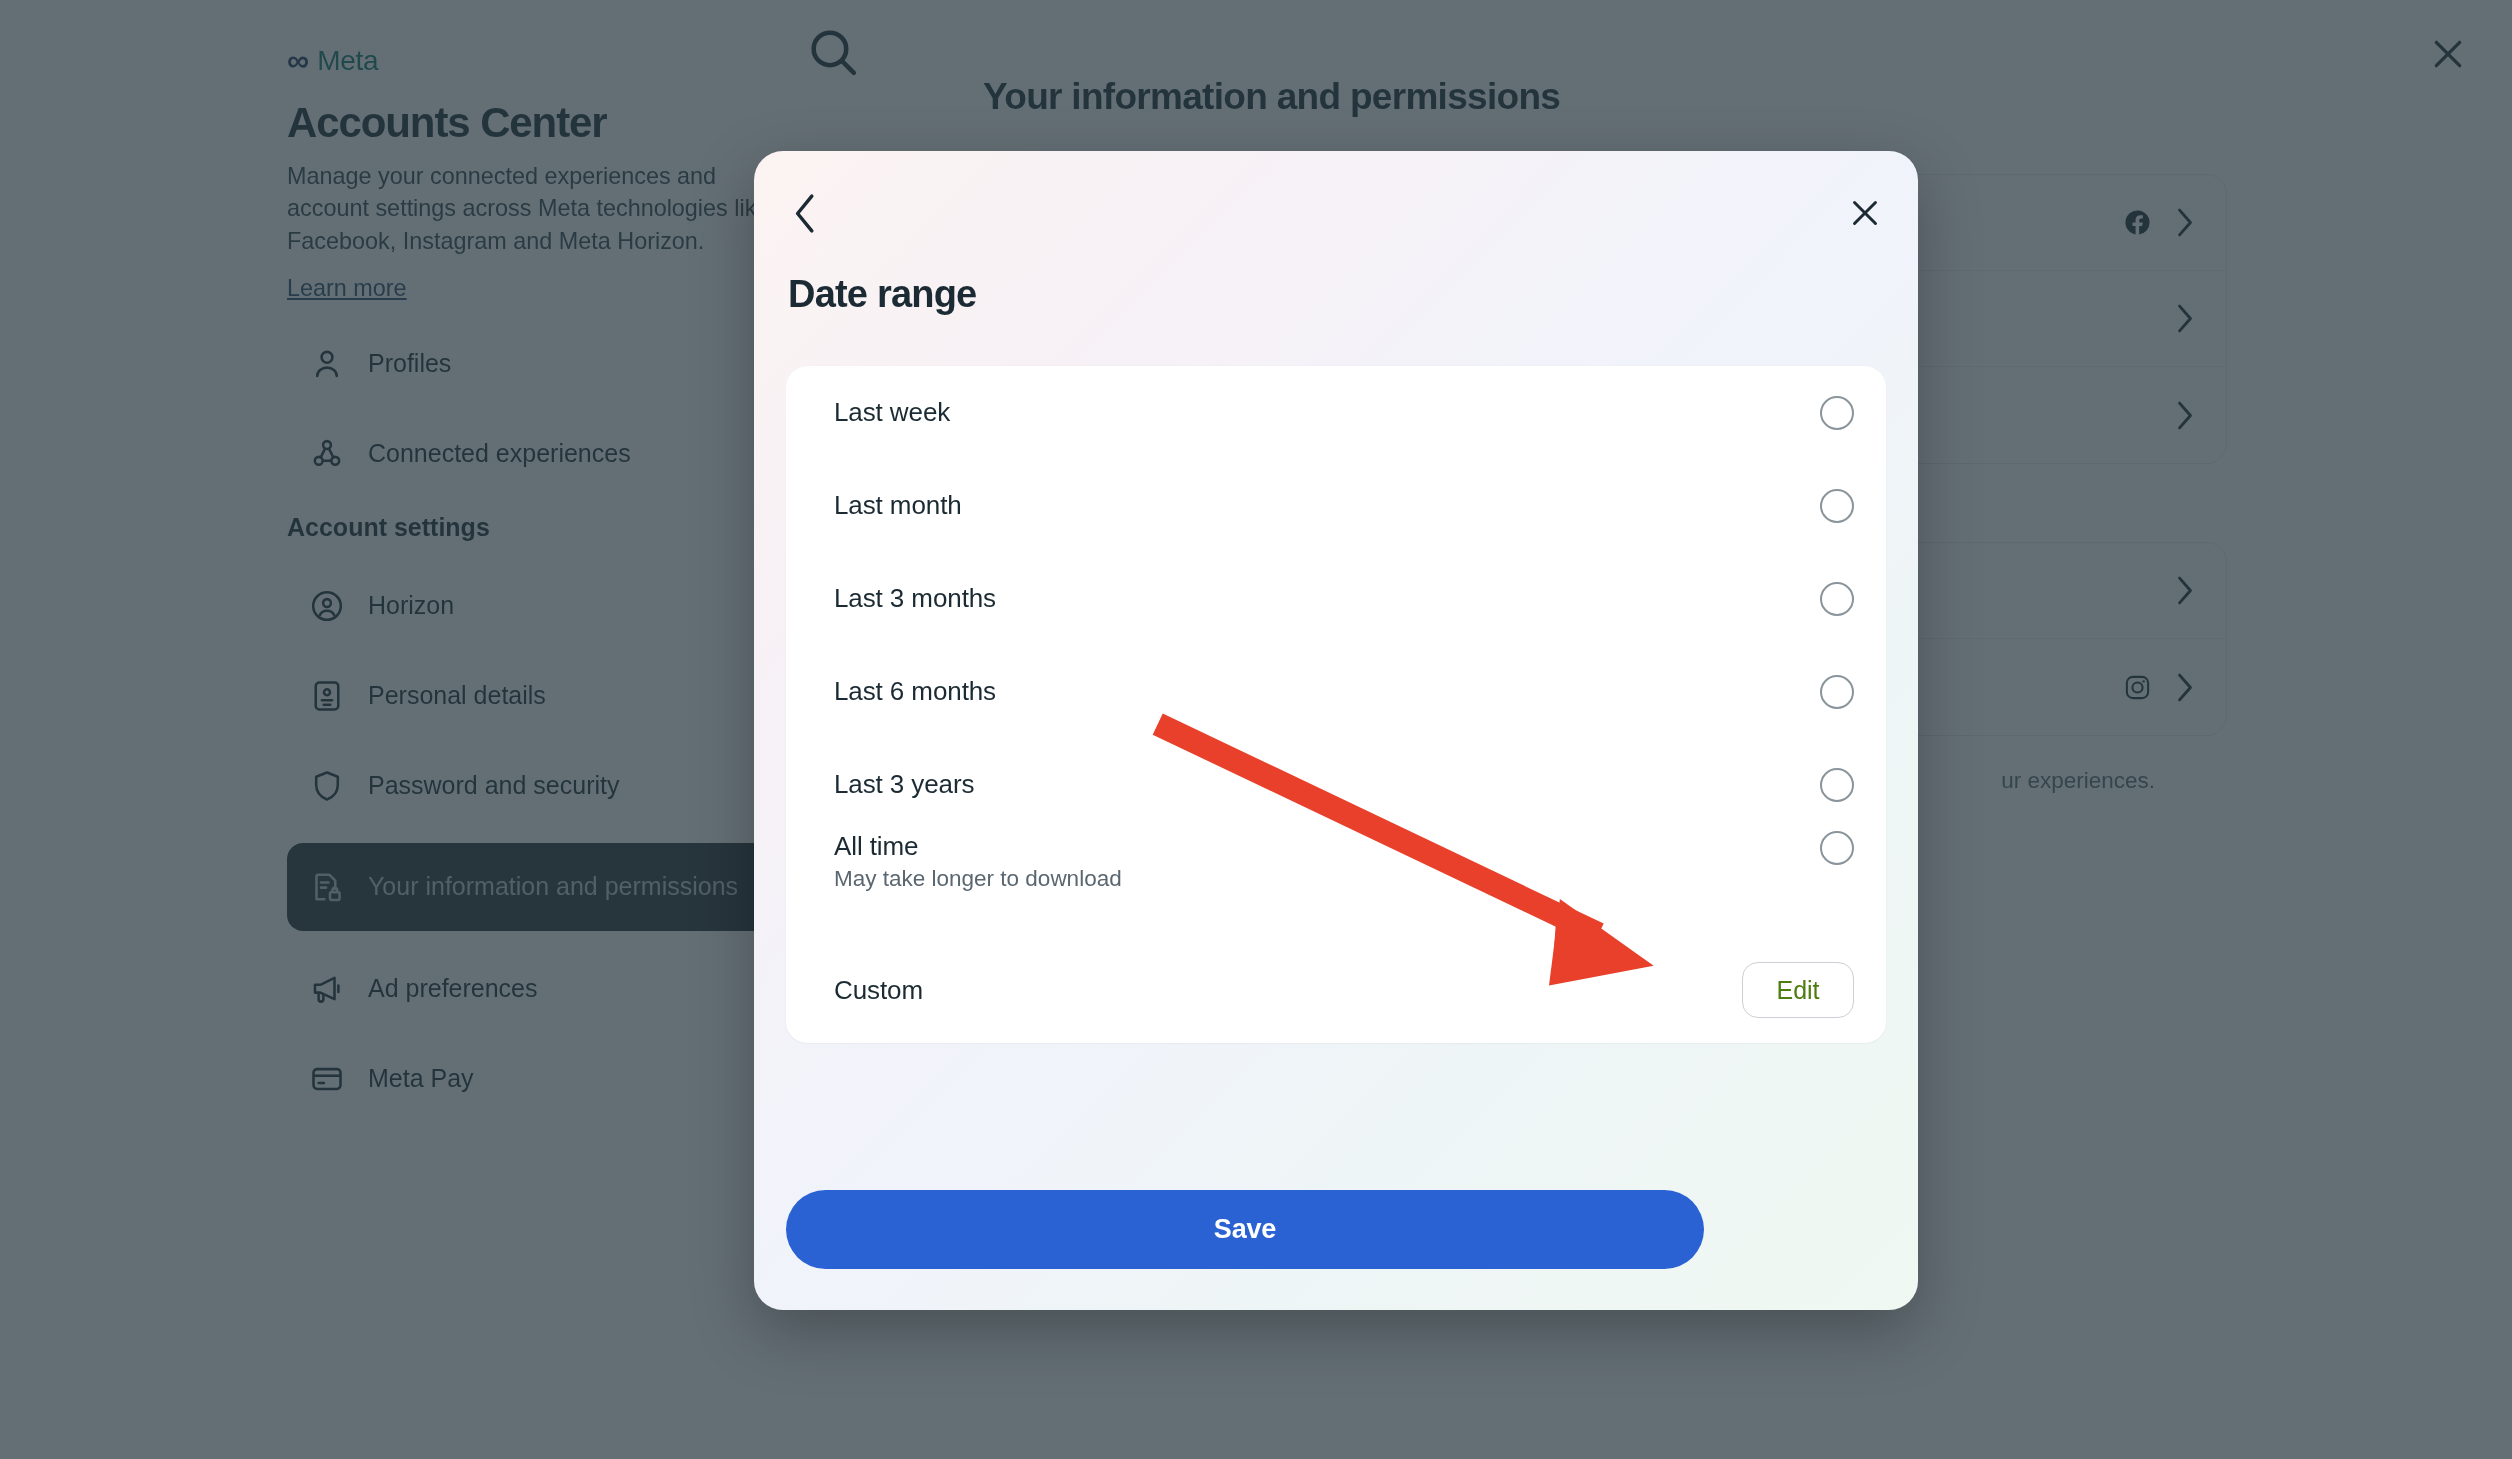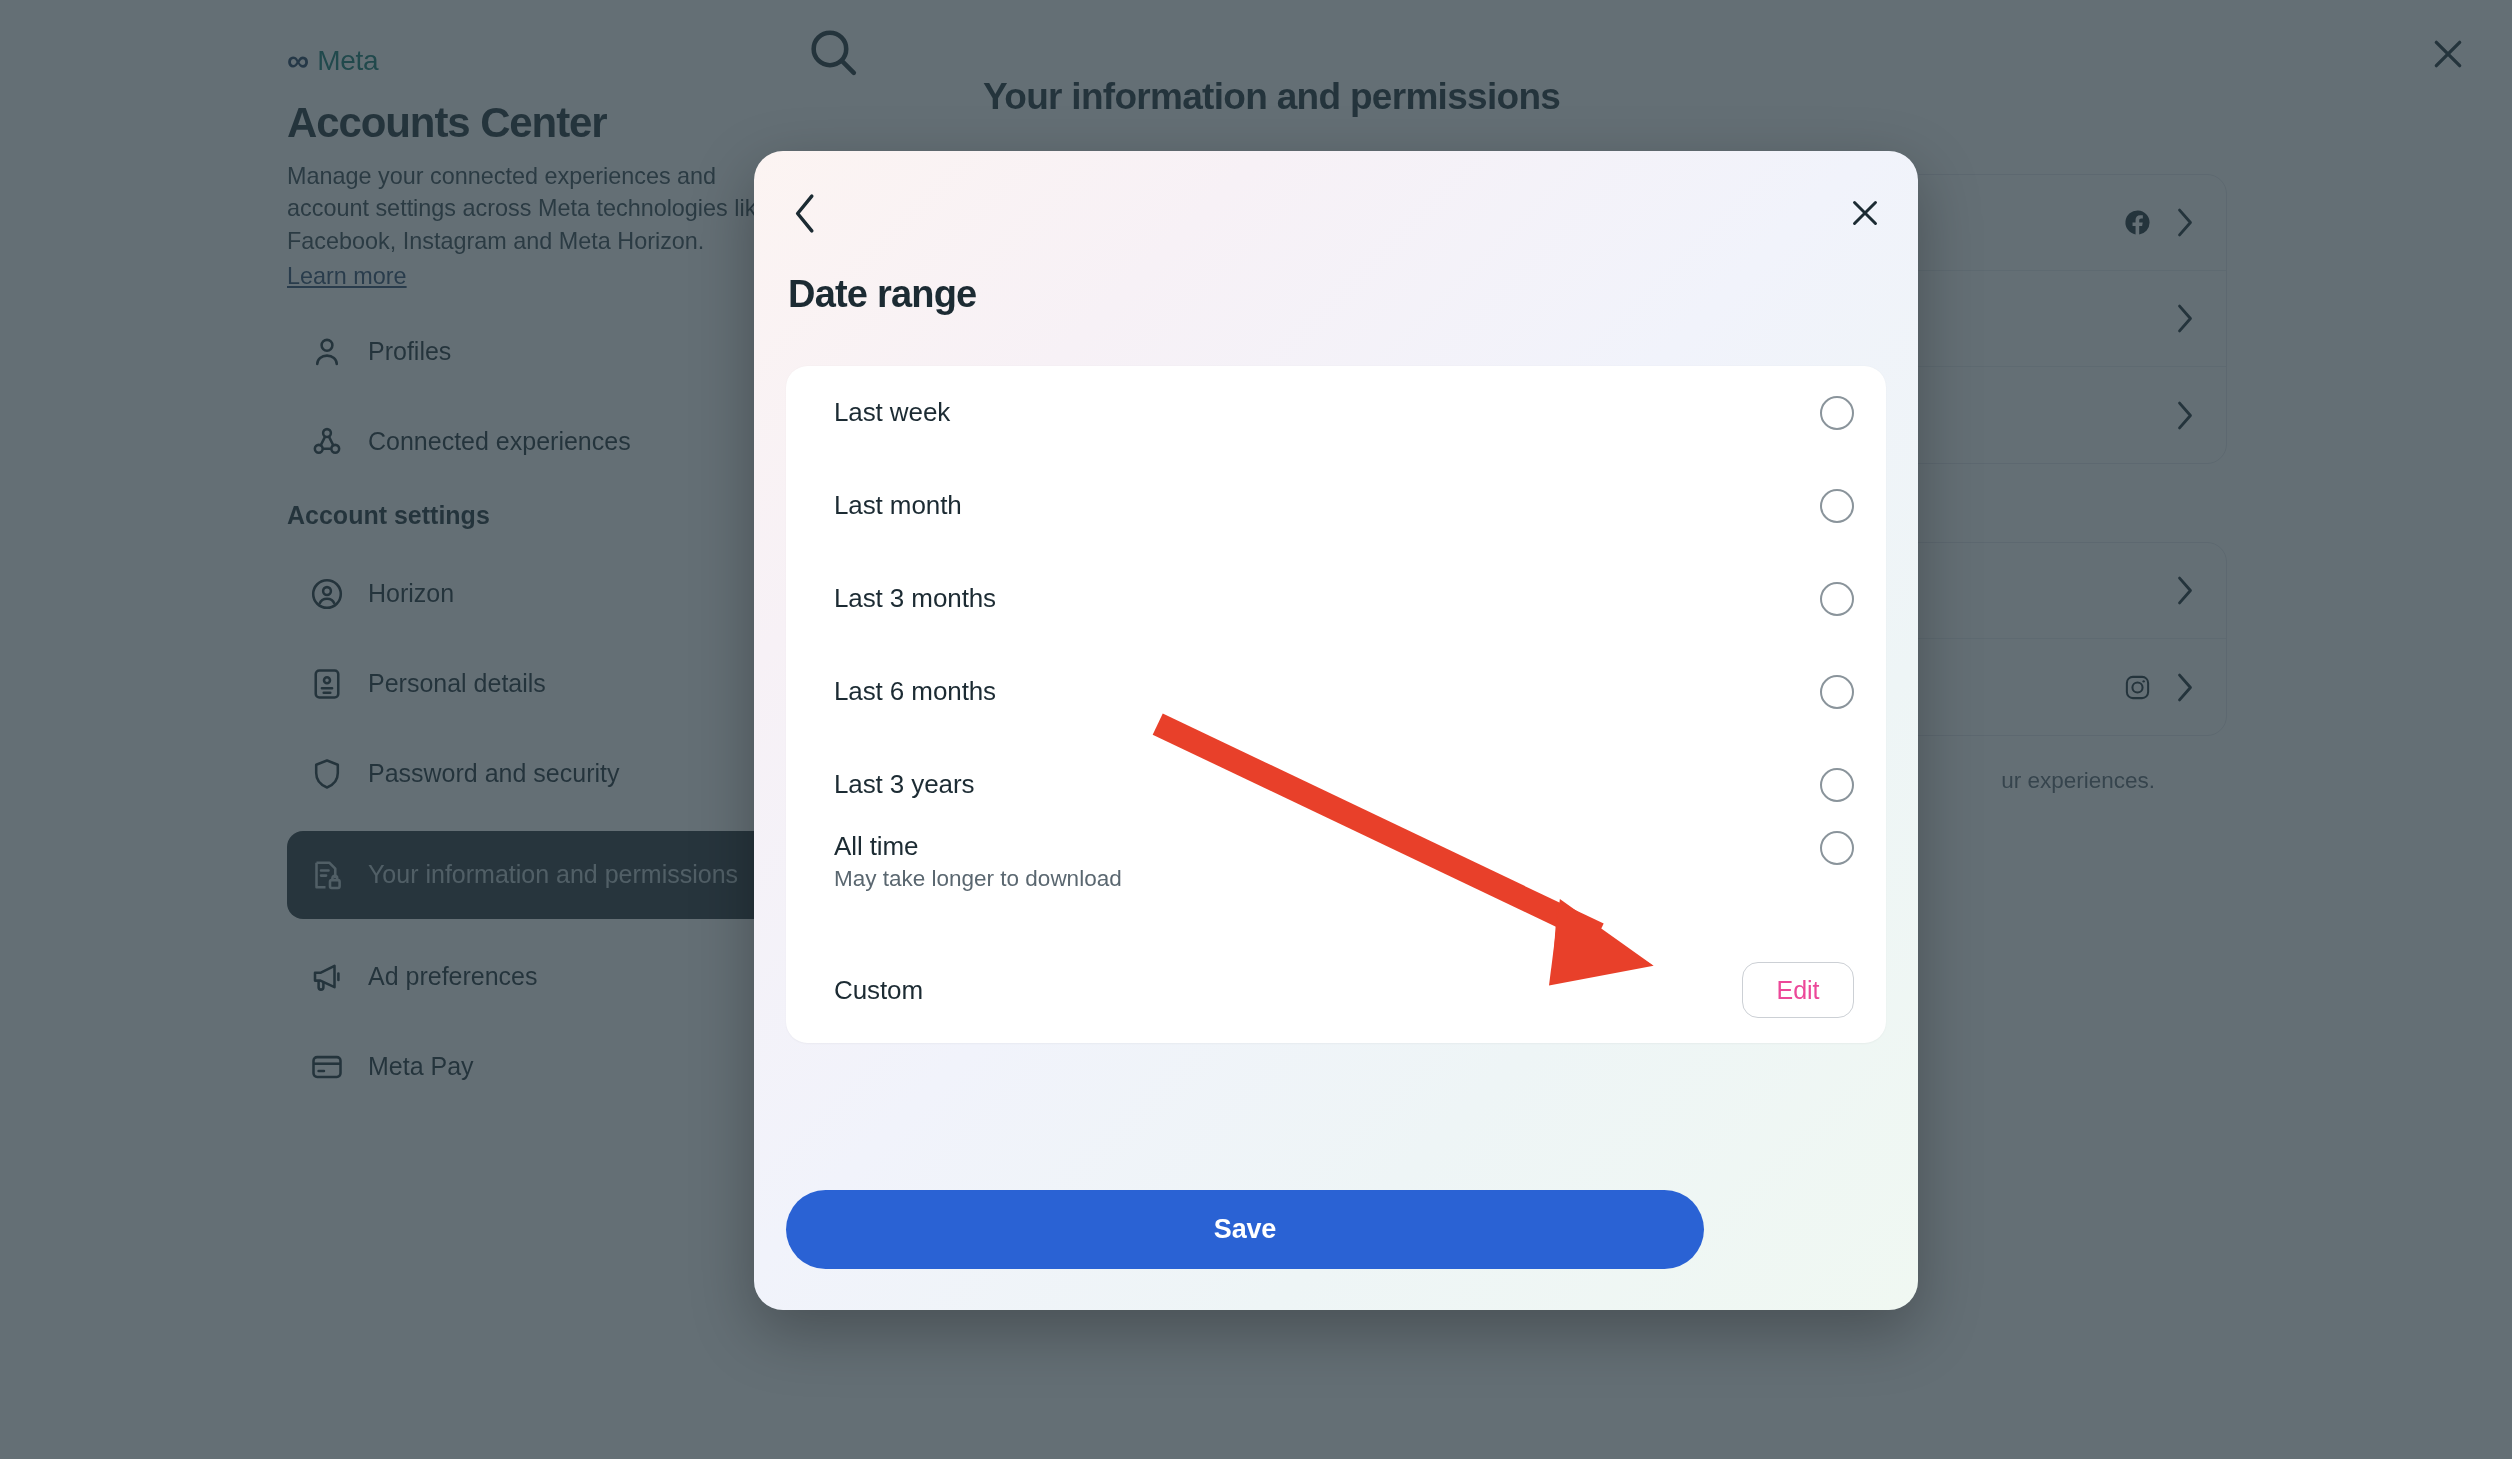--- a/index.html
+++ b/index.html
@@ -65,21 +65,21 @@
     margin-top: 12.6px;
     font-size: 23.4px;
     line-height: 1.38;
     color: #34454e;
     max-width: 505px;
   }
   .ac-learn {
     color: #2c4a6b;
     font-size: 23.4px;
     display: block;
-    margin-top: 3px;
+    margin-top: 15px;
   }
 
   .nav-list { margin-top: 27px; }
 
   .nav-item {
     display: flex;
     align-items: center;
     gap: 23.4px;
     height: 65px;
     padding: 0 25px 0 21.6px;
@@ -273,21 +273,21 @@
 
   .edit-btn {
     height: 56px;
     min-width: 112px;
     padding: 0 27px;
     border-radius: 16px;
     border: 0.9px solid #ccd0d5;
     background: #ffffff;
     font-family: "Liberation Sans", sans-serif;
     font-size: 25px;
-    color: #ec4899;
+    color: #4d7c0f;
     cursor: pointer;
   }
 
   .save-wrap {
     position: absolute;
     left: 32px;
     bottom: 41px;
     width: 918px;
   }
   .save-btn {

